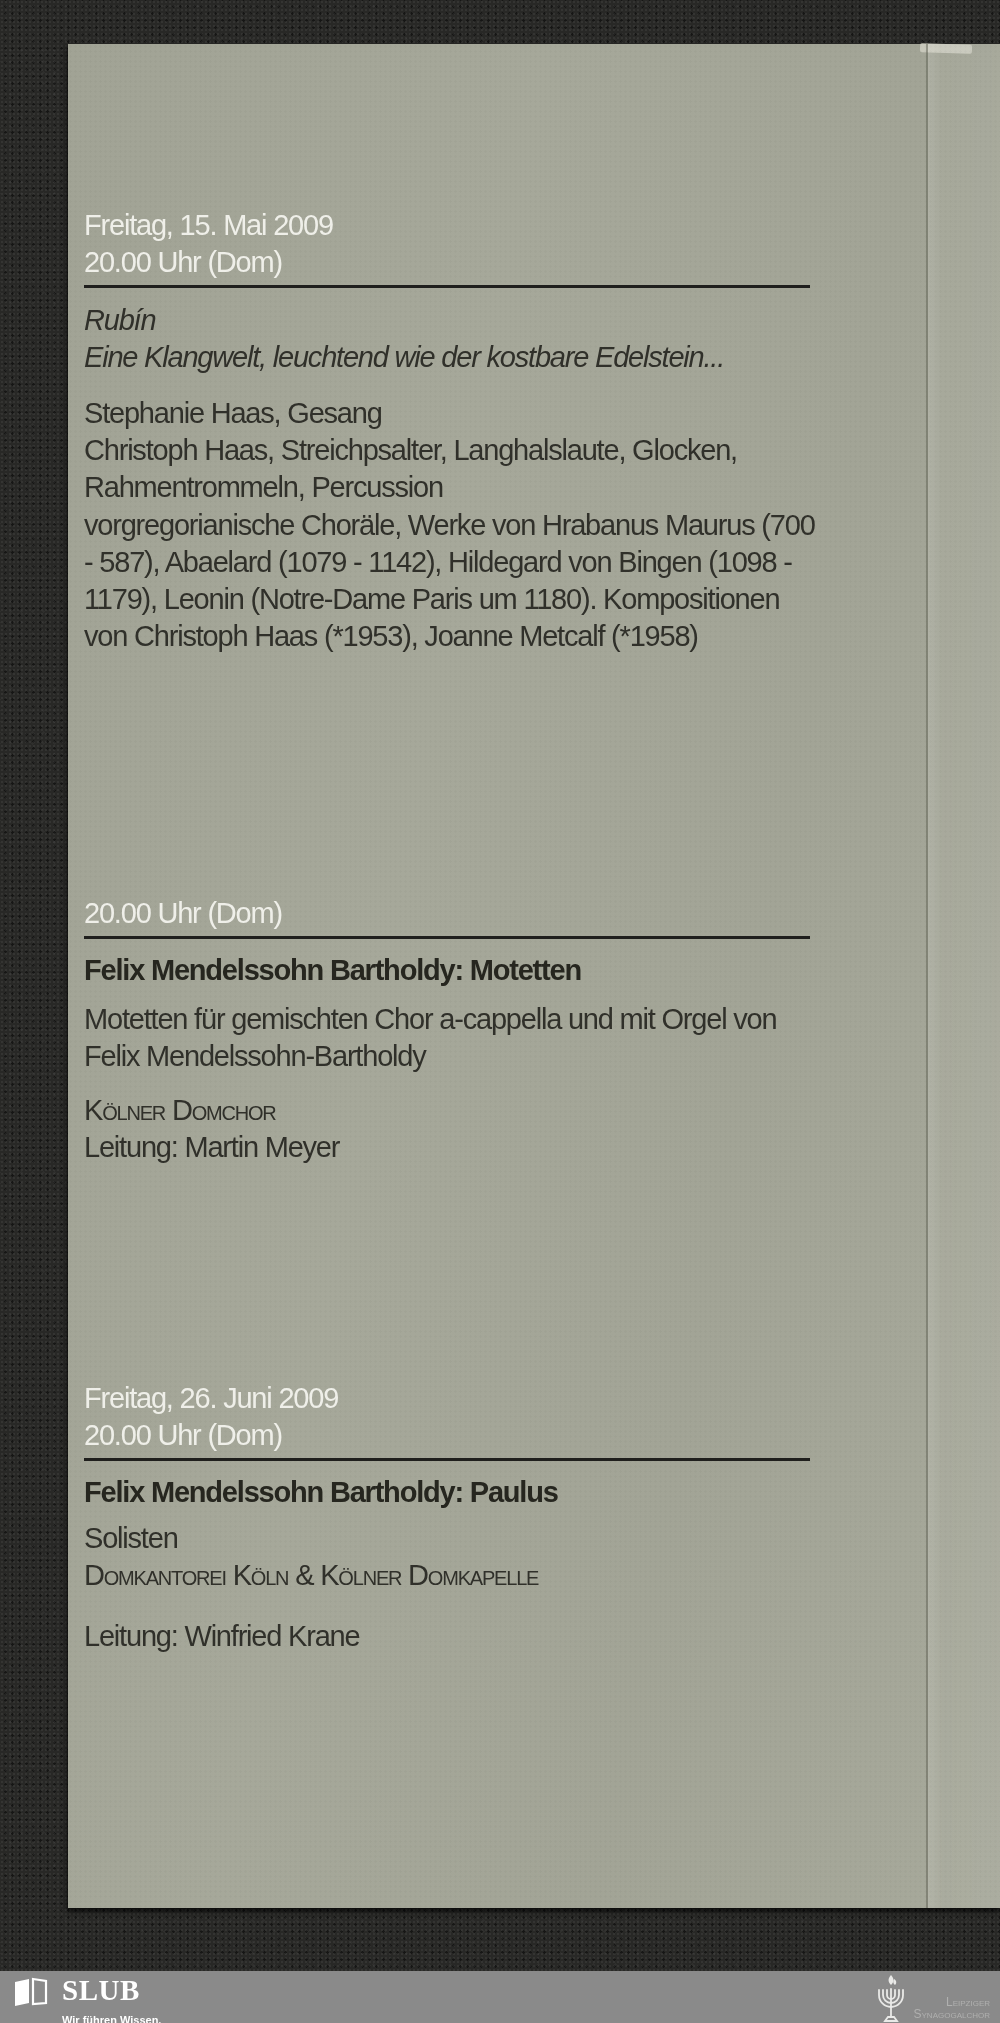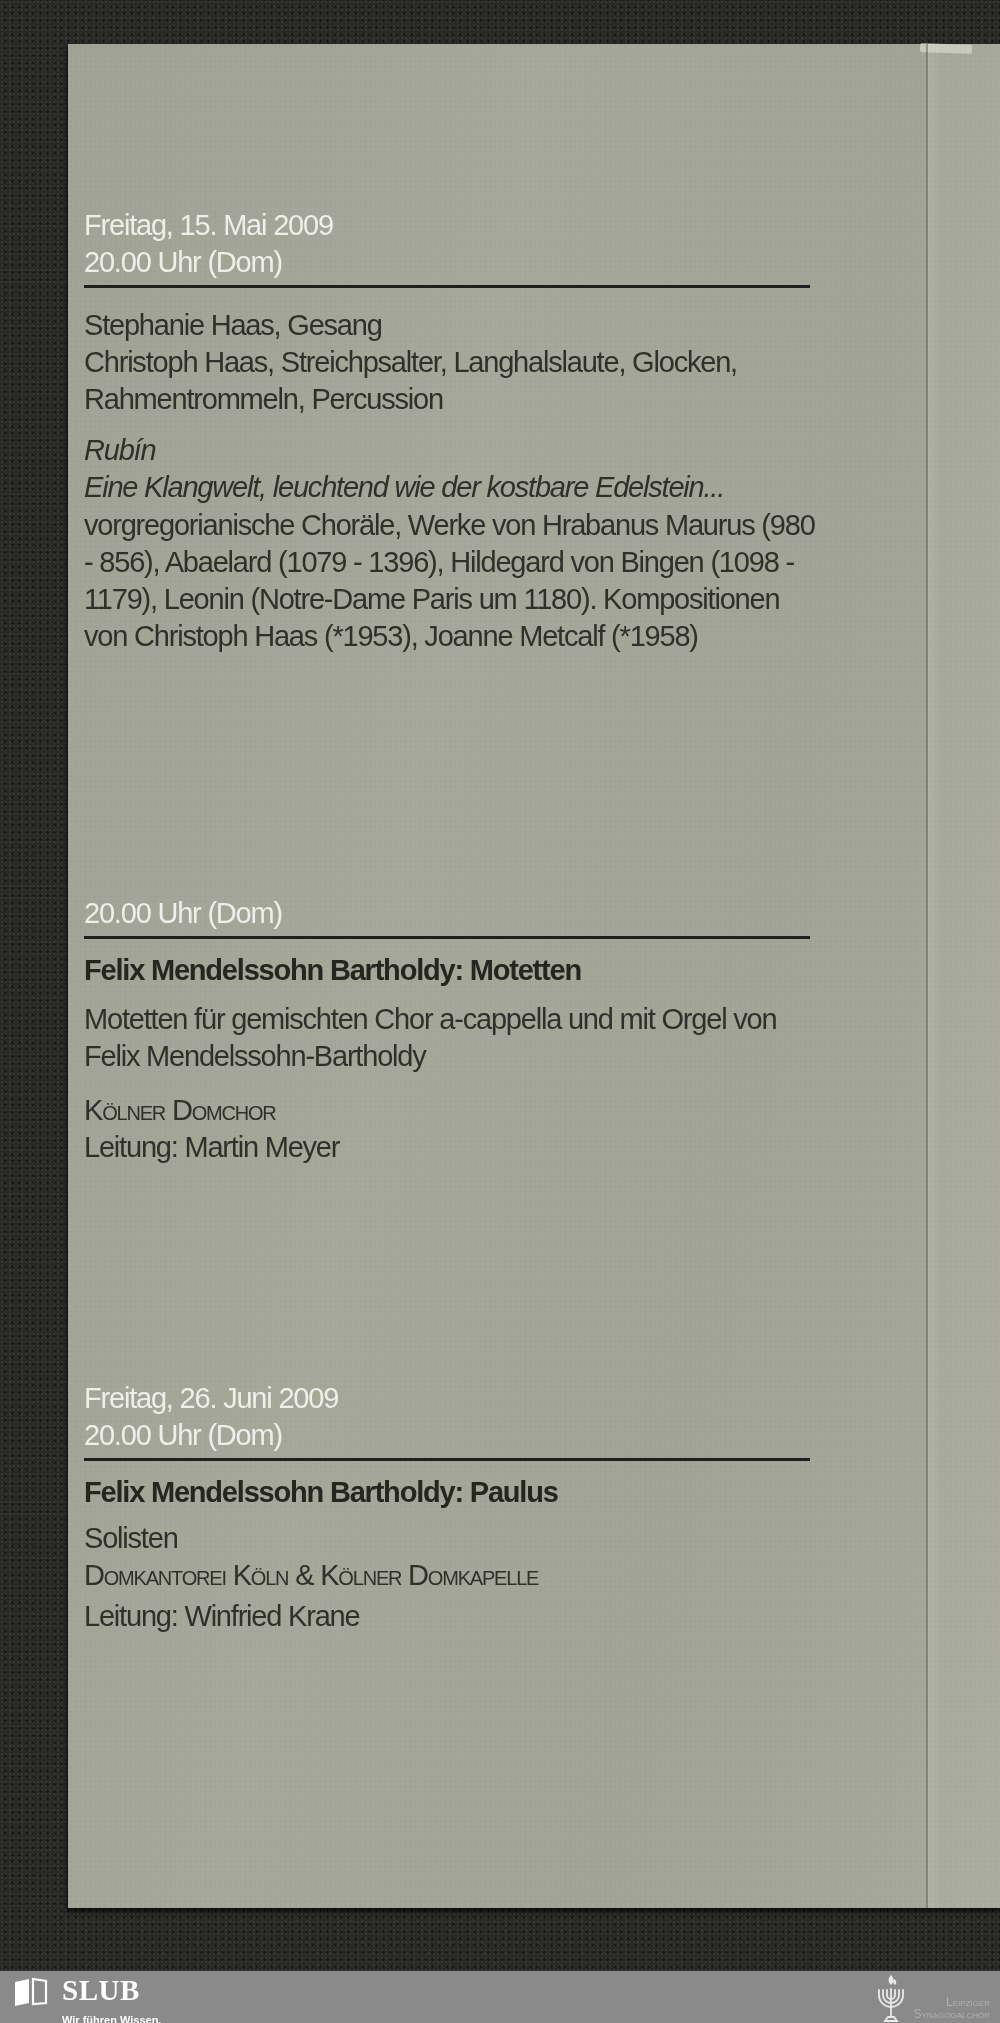--- a/index.html
+++ b/index.html
@@ -60,32 +60,32 @@
     <div class="notch"></div>
     <div class="crease"></div>
   </div>
 
   <section class="concert" style="top:207px">
     <div class="dates">
       <div>Freitag, 15. Mai 2009</div>
       <div>20.00 Uhr (Dom)</div>
     </div>
     <div class="rule"></div>
+    <div class="para italic" style="margin-top:14px">
+      <div>Rubín</div>
+      <div>Eine Klangwelt, leuchtend wie der kostbare Edelstein...</div>
+    </div>
     <div class="para" style="margin-top:19px">
       <div>Stephanie Haas, Gesang</div>
       <div>Christoph Haas, Streichpsalter, Langhalslaute, Glocken,</div>
       <div>Rahmentrommeln, Percussion</div>
     </div>
-    <div class="para italic" style="margin-top:14px">
-      <div>Rubín</div>
-      <div>Eine Klangwelt, leuchtend wie der kostbare Edelstein...</div>
-    </div>
     <div class="para" style="margin-top:1px">
-      <div>vorgregorianische Choräle, Werke von Hrabanus Maurus (980</div>
-      <div>- 856), Abaelard (1079 - 1396), Hildegard von Bingen (1098 -</div>
+      <div>vorgregorianische Choräle, Werke von Hrabanus Maurus (700</div>
+      <div>- 587), Abaelard (1079 - 1142), Hildegard von Bingen (1098 -</div>
       <div>1179), Leonin (Notre-Dame Paris um 1180). Kompositionen</div>
       <div>von Christoph Haas (*1953), Joanne Metcalf (*1958)</div>
     </div>
   </section>
 
   <section class="concert" style="top:895px">
     <div class="dates">
       <div>20.00 Uhr (Dom)</div>
     </div>
     <div class="rule"></div>
@@ -104,21 +104,21 @@
     <div class="dates">
       <div>Freitag, 26. Juni 2009</div>
       <div>20.00 Uhr (Dom)</div>
     </div>
     <div class="rule"></div>
     <h2 class="c-title">Felix Mendelssohn Bartholdy: Paulus</h2>
     <div class="para" style="margin-top:9px">
       <div>Solisten</div>
       <div class="smallcaps">Domkantorei Köln &amp; Kölner Domkapelle</div>
     </div>
-    <div class="para" style="margin-top:4px">
+    <div class="para" style="margin-top:24px">
       <div>Leitung: Winfried Krane</div>
     </div>
   </section>
 
   <footer class="banner">
     <div class="slub">
       <span>
         <svg width="34" height="34" viewBox="0 0 34 34" aria-hidden="true">
           <polygon points="1,6 15,3 15,27 1,30" fill="#ffffff"></polygon>
           <polygon points="19,3 32,5 32,27 19,28" fill="none" stroke="#ffffff" stroke-width="2.2"></polygon>

